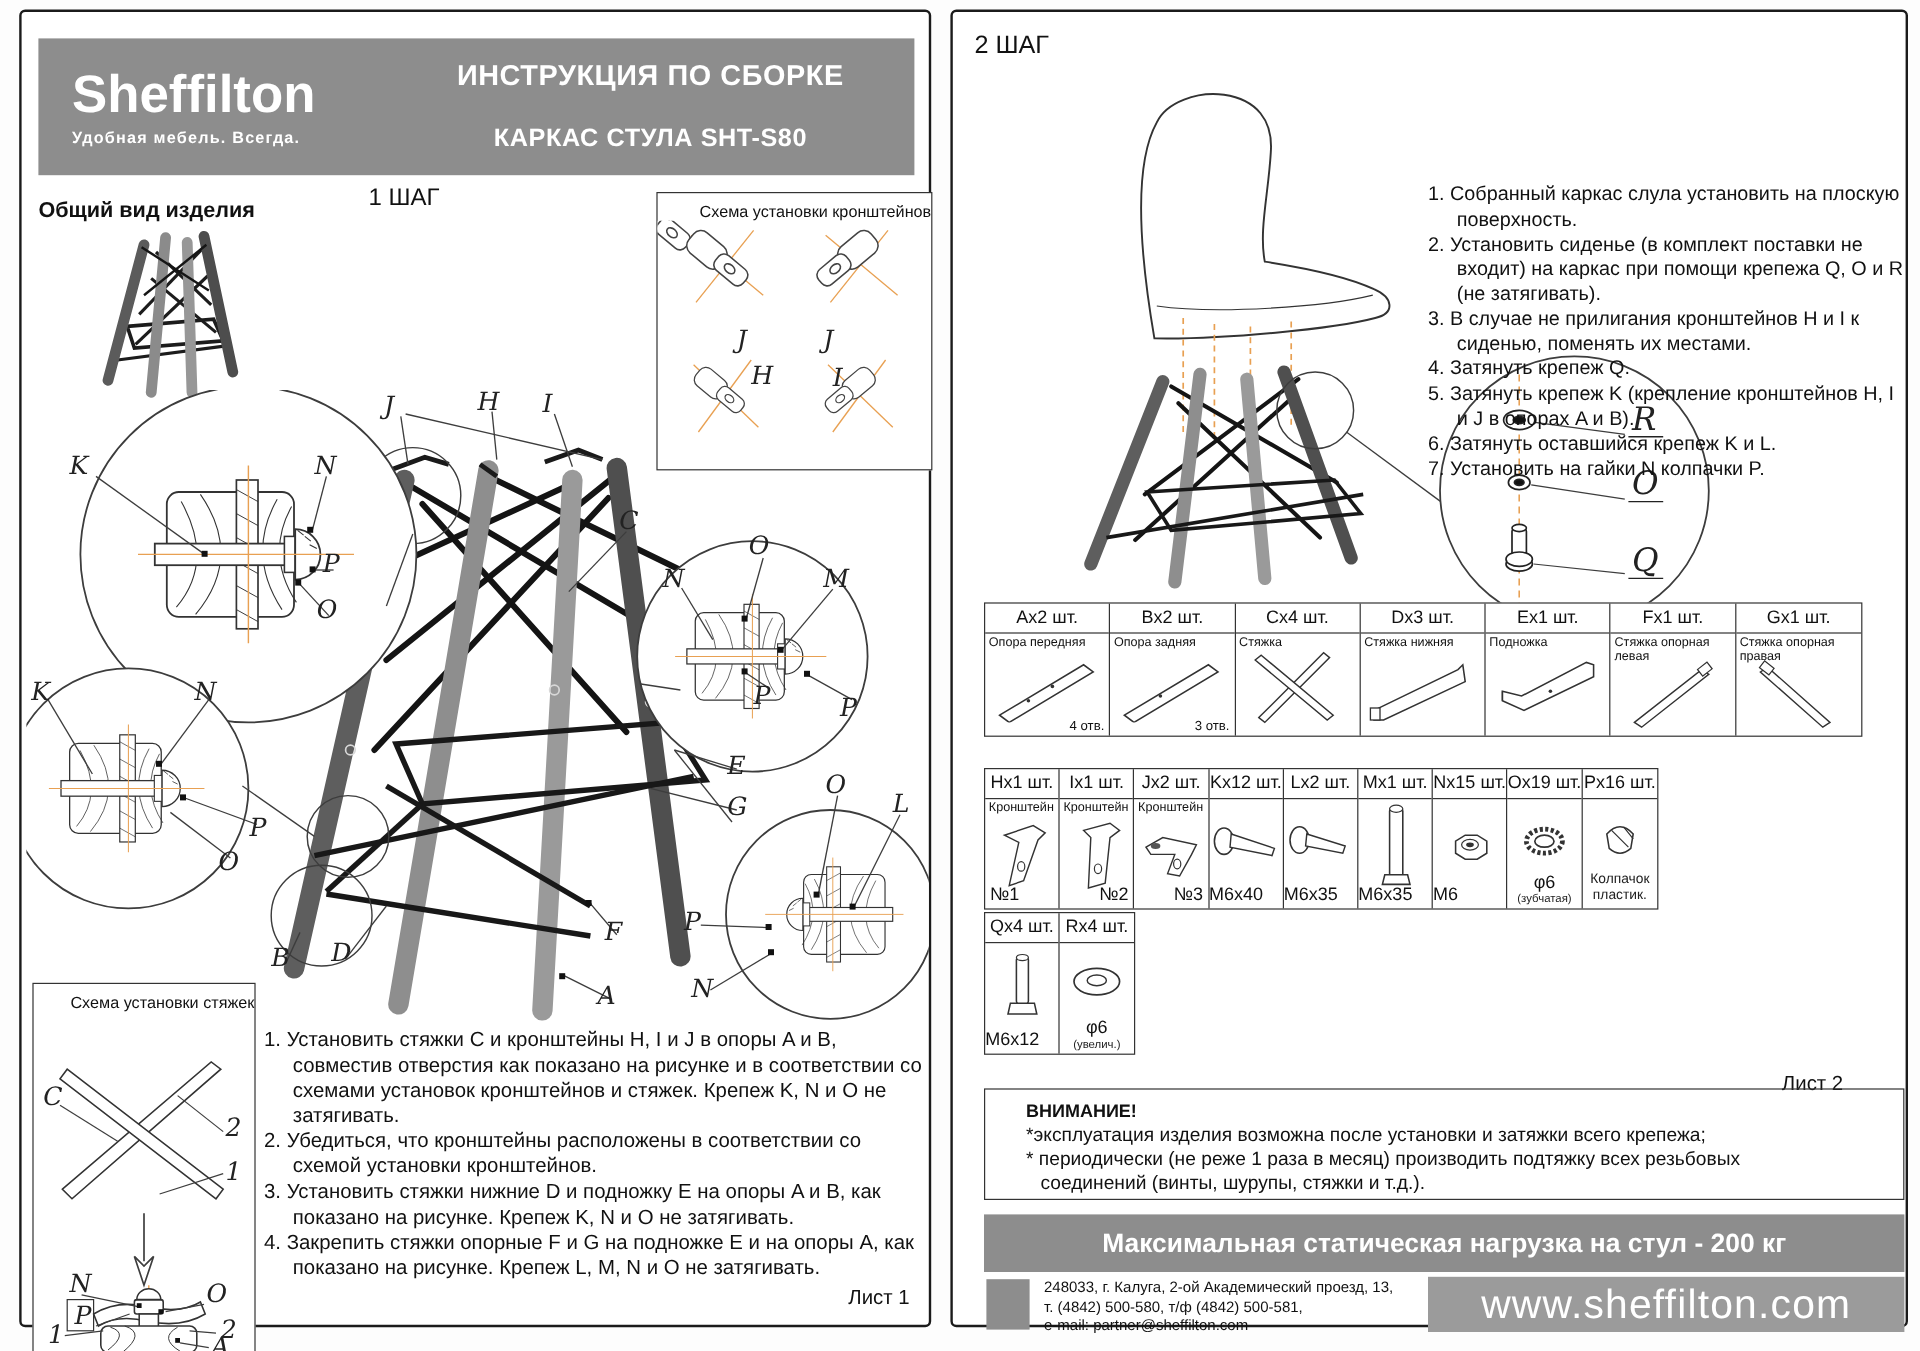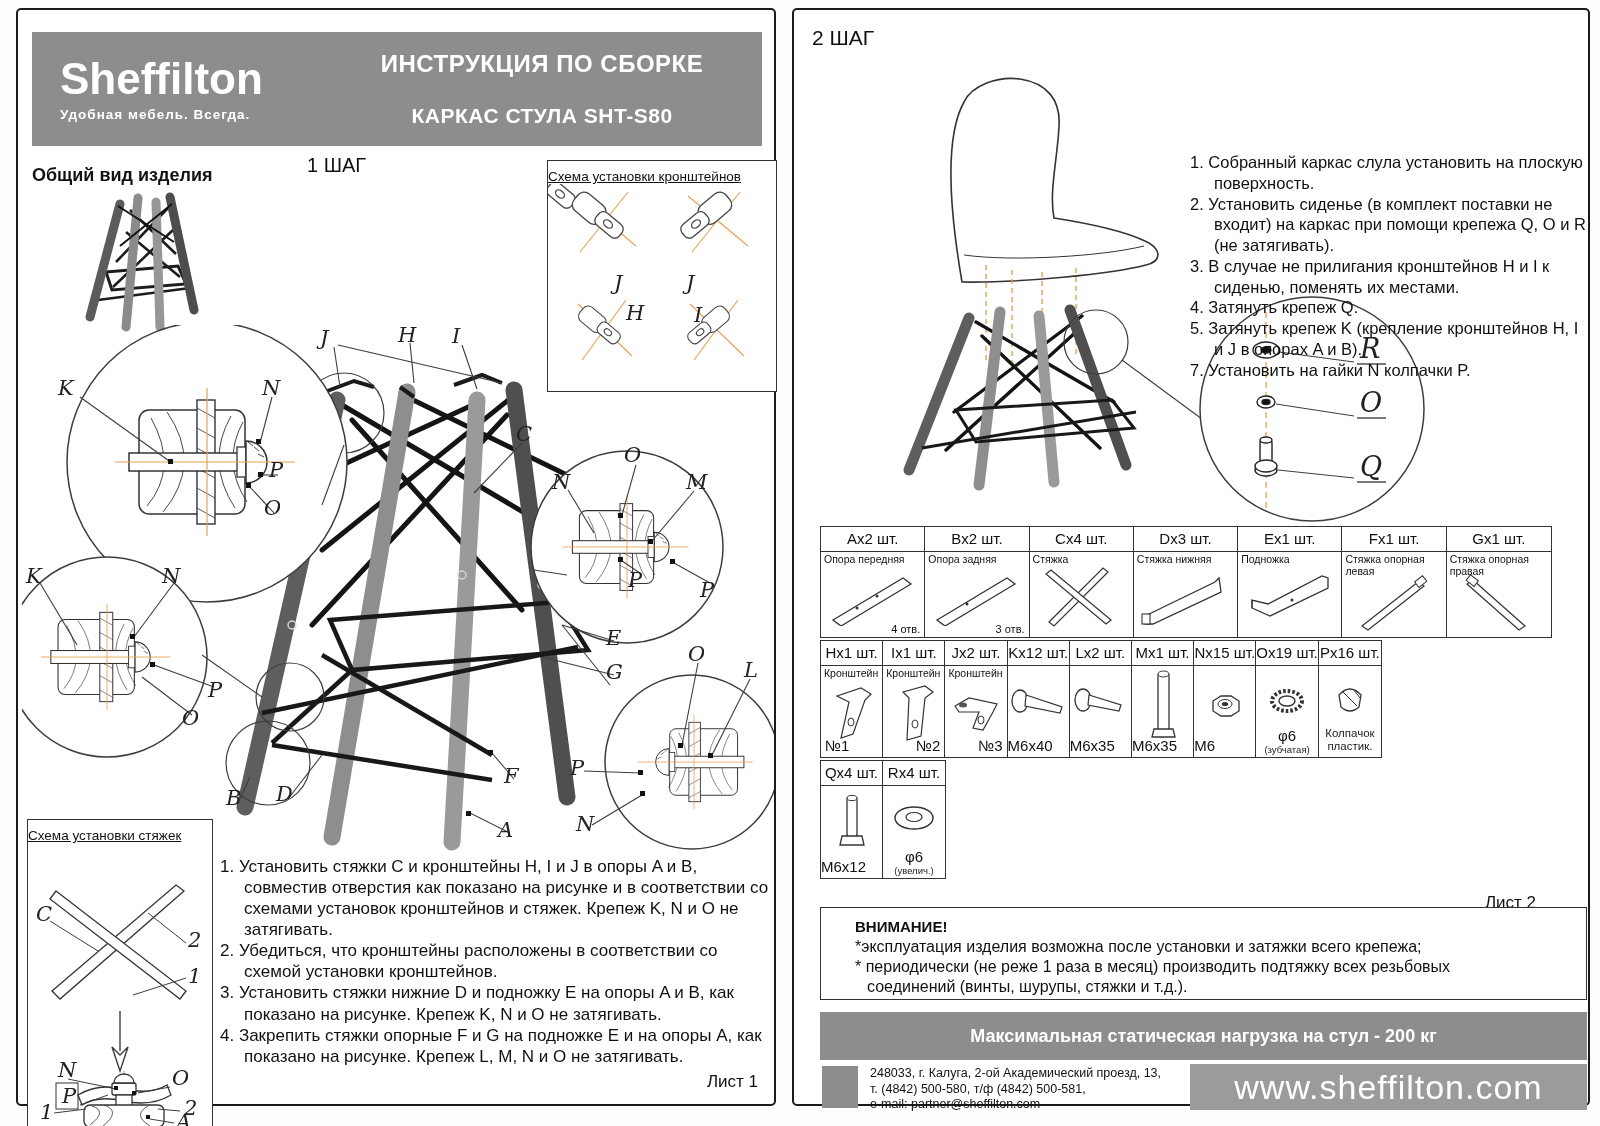--- a/index.html
+++ b/index.html
@@ -17,21 +17,21 @@
   .hdr-titles { flex:1; text-align:center; color:#fff; padding-right:10px; }
   .hdr-t1 { font-size:24px; font-weight:bold; letter-spacing:.5px; }
   .hdr-t2 { font-size:21px; font-weight:bold; margin-top:26px; letter-spacing:.5px; }
 
   .lbl-overview { position:absolute; left:14px; top:155px; font-size:18px; font-weight:bold; }
   .lbl-step1 { position:absolute; left:289px; top:144px; font-size:20px; }
   .sheet1 { position:absolute; right:16px; bottom:12px; font-size:17px; }
   .sheet2 { position:absolute; right:52px; top:883px; font-size:17px;margin-left:41px; }
 
   .schema-box { position:absolute; background:#fff; border:1.5px solid #333; }
-  .schema-title { text-align:left; font-size:13.5px; text-decoration:underline; margin-top:8px; }
+  .schema-title { text-align:right; font-size:13.5px; margin-top:8px; }
 
   #bracketBox { left:529px; top:150px; width:230px; height:232px; }
   #tieBox { left:9px; top:809px; width:186px; height:311px; }
 
   .steps1 { position:absolute; left:202px; top:846px; width:556px; font-size:17px; line-height:1.24; }
   .steps1 .step, .steps2 .step { padding-left:24px; text-indent:-24px; }
   .steps2 { position:absolute; left:396px; top:142px; width:400px; font-size:16.5px; line-height:1.26; }
 
   .lbl-step2 { position:absolute; left:18px; top:16px; font-size:21px; }
 
@@ -41,30 +41,30 @@
   .pcell:last-child { border-right:none; }
   .pqty { border-bottom:1.5px solid #333; text-align:center; font-size:15px; padding:3px 0 4px; white-space:nowrap; overflow:hidden; }
   .pbody { flex:1; position:relative; }
   .pname { position:absolute; left:3px; top:2px; font-size:10.5px; line-height:1.1; }
   .pnote { position:absolute; right:4px; bottom:2px; font-size:11px; }
   .pnote-big { position:absolute; left:0; right:0; bottom:3px; font-size:15px; }
   .pnote-no1 { position:absolute; left:4px; bottom:3px; font-size:15px; }
   .pnote-sub { position:absolute; left:0; right:0; bottom:2px; text-align:center; font-size:9.5px; color:#222; }
   .pnote-phi { position:absolute; left:0; right:0; bottom:13px; text-align:center; font-size:15px; }
   .picon-wrap { position:absolute; inset:0; display:flex; align-items:center; justify-content:center; }
-  #tbl1 { left:26px; top:516px; width:732px; height:112px; grid-template-columns:repeat(7,1fr); }
+  #tbl1 { left:26px; top:492px; width:732px; height:112px; grid-template-columns:repeat(7,1fr); }
   #tbl2 { left:26px; top:630px; width:562px; height:118px; grid-template-columns:repeat(9,1fr); }
   #tbl3 { left:26px; top:750px; width:126px; height:119px; grid-template-columns:repeat(2,1fr); }
 
   
   .warnbox { position:absolute; left:26px; top:897px; width:767px; height:93px; border:1.5px solid #333; padding:10px 0 0 34px; }
   .warn-title { font-weight:bold; font-size:15px; margin-bottom:2px; }
   .warn-line { font-size:16px; line-height:1.25; }
   .warn-line.indent { padding-left:12px; }
-  .loadbar { position:absolute; left:26px; top:1002px; width:767px; height:48px; background:#8d8d8d; color:#fff; font-weight:bold; font-size:18px; display:flex; align-items:center; justify-content:center; }
+  .loadbar { position:absolute; left:26px; top:1002px; width:767px; height:48px; background:#8d8d8d; color:#fff; font-weight:bold; font-size:22px; display:flex; align-items:center; justify-content:center; }
   .foot { position:absolute; left:26px; top:1056px; width:767px; height:42px; }
   .foot-square { position:absolute; left:2px; top:0; width:36px; height:42px; background:#8d8d8d; }
   .foot-addr { position:absolute; left:50px; top:0; font-size:12.5px; line-height:1.25; }
   .foot-www { position:absolute; left:370px; top:-2px; width:397px; height:46px; background:#9b9b9b; color:#fff; display:flex; align-items:center; justify-content:center; font-size:34px; letter-spacing:1px; }
 
   .tech-letter { font-family:"DejaVu Serif", serif; font-style:italic; }
   svg text.tech-letter { font-size:21px; fill:#222; }
   svg { display:block; }
 </style>
 </head>
@@ -429,20 +429,21 @@
           </g>
       </g>
     </svg>
 
     <div class="steps2">
       <div class="step">1. Собранный каркас слула установить на плоскую поверхность.</div>
       <div class="step">2. Установить сиденье (в комплект поставки не входит) на каркас при помощи крепежа Q, O и R (не затягивать).</div>
       <div class="step">3. В случае не прилигания кронштейнов H и I к сиденью, поменять их местами.</div>
       <div class="step">4. Затянуть крепеж Q.</div>
       <div class="step">5. Затянуть крепеж K (крепление кронштейнов H, I и J в опорах A и B).</div>
+      <div class="step">6. Затянуть оставшийся крепеж K и L.</div>
       <div class="step">7. Установить на гайки N колпачки P.</div>
     </div>
 
     <div class="ptable" id="tbl1">
       <div class="pcell">
         <div class="pqty">Ax2 шт.</div>
         <div class="pbody">
             <div class="pname">Опора передняя</div>
           <div class="picon-wrap">
               <svg width="92" height="62" viewBox="0 0 92 62">

